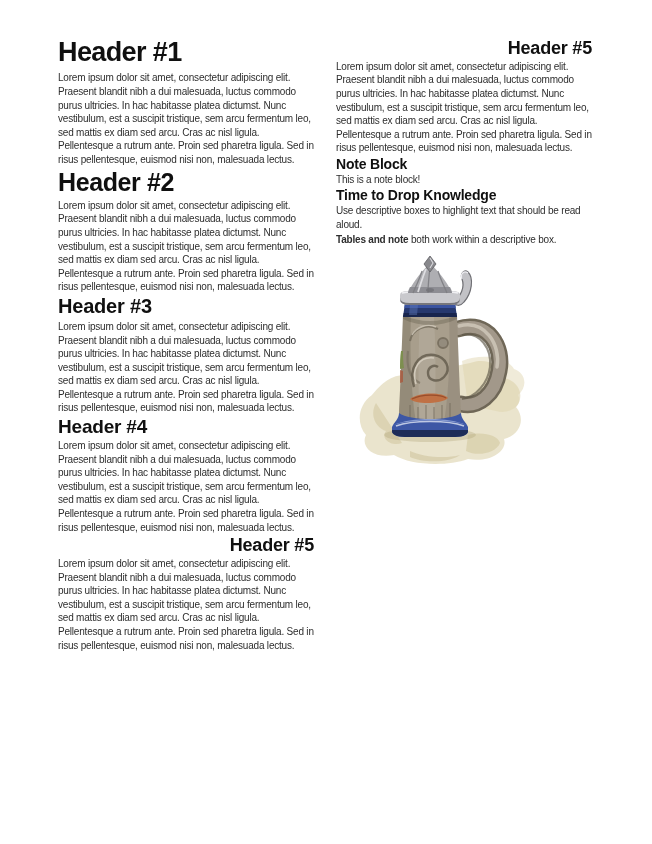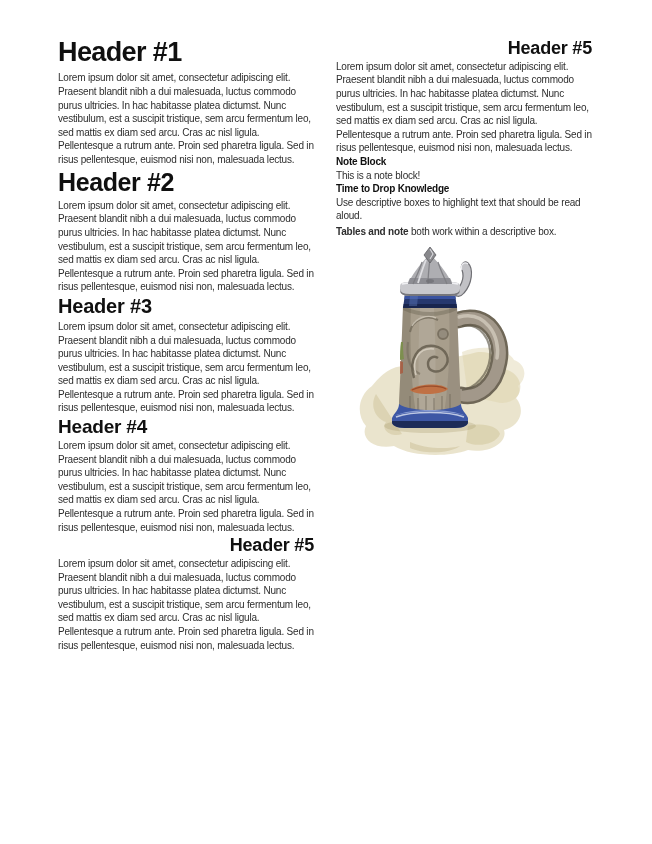--- a/index.html
+++ b/index.html
@@ -30,21 +30,21 @@
     color: #101010;
     font-weight: 700;
     line-height: 1.05;
     letter-spacing: -0.2px;
   }
   h1 { font-size: 27px;   margin: 0 0 5px 0; letter-spacing: -0.6px; }
   h2 { font-size: 25px; margin: 2px 0 4px 0; letter-spacing: -0.4px; }
   h3 { font-size: 20px;   margin: 2px 0 3px 0; }
   h4 { font-size: 19px; margin: 1px 0 2px 0; }
   h5 { font-size: 18px; margin: 1px 0 2px 0; text-align: right; }
-  h6 { font-size: 10px; margin: 1px 0 1px 0; }
+  h6 { font-size: 14px; margin: 1px 0 1px 0; }
   .inline-bold { font-weight: 700; }
   figure.stein-figure {
     margin: 8px 0 0 14px;
     width: 182px;
     height: 212px;
   }
   figure.stein-figure svg { display: block; }
 </style>
 </head>
 <body>

